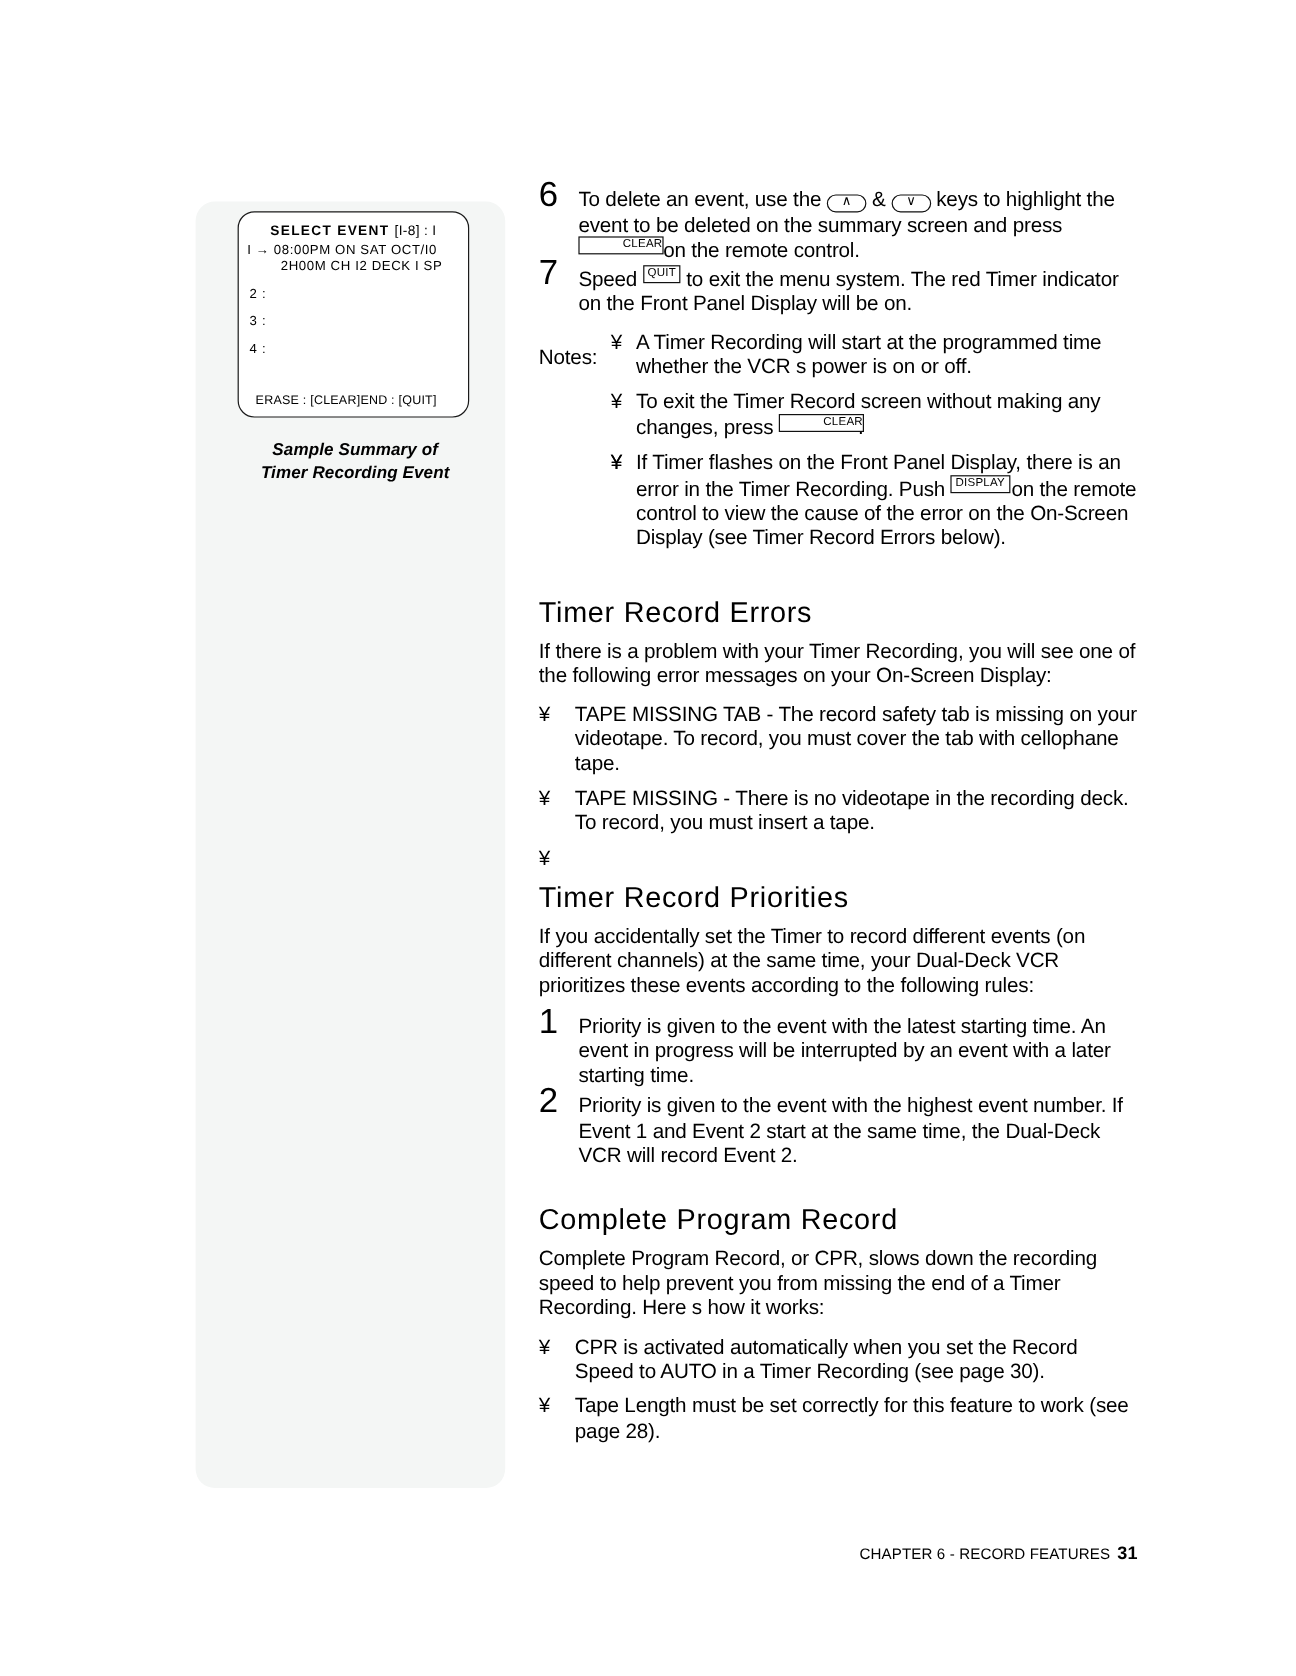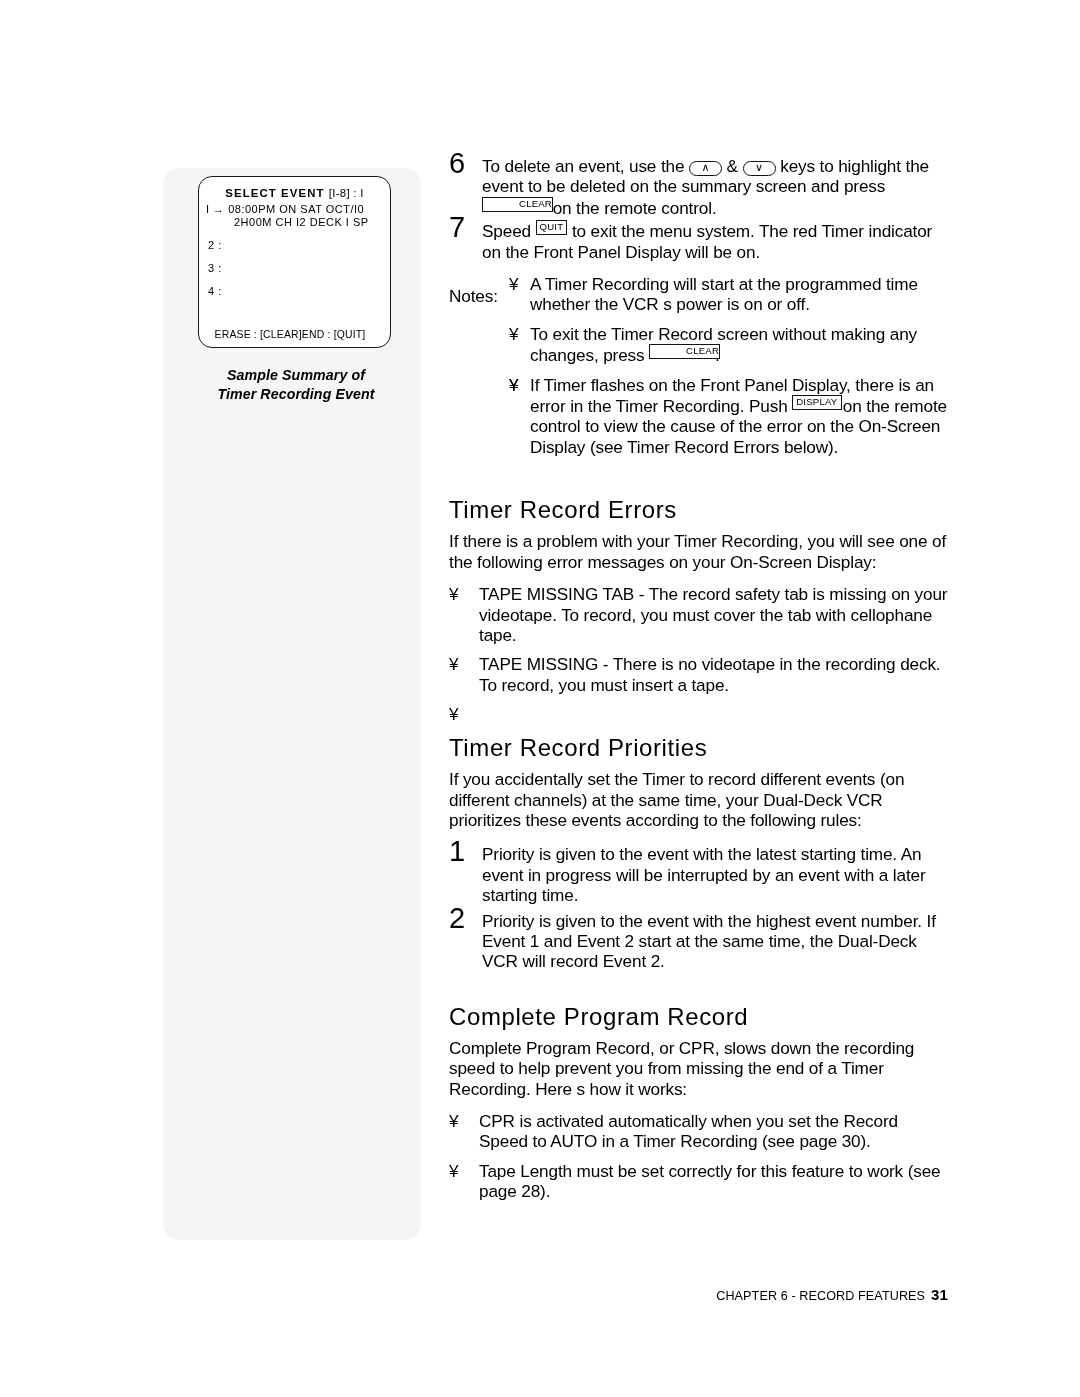--- a/index.html
+++ b/index.html
@@ -67,25 +67,25 @@
     margin-left: 26px;
     margin-top: 1px;
   }
   .osd-row {
     font-size: 11px;
     letter-spacing: 0.6px;
     margin-top: 11px;
   }
   .osd-footer {
     position: absolute;
-    left: 0;
+    left: 14px;
     right: 9px;
     bottom: 7px;
     display: flex;
-    justify-content: center;
+    justify-content: flex-start;
     font-size: 10.4px;
     letter-spacing: 0.2px;
     white-space: nowrap;
   }
 
   
   #osd-caption {
     position: absolute;
     left: 198px;
     top: 366px;

